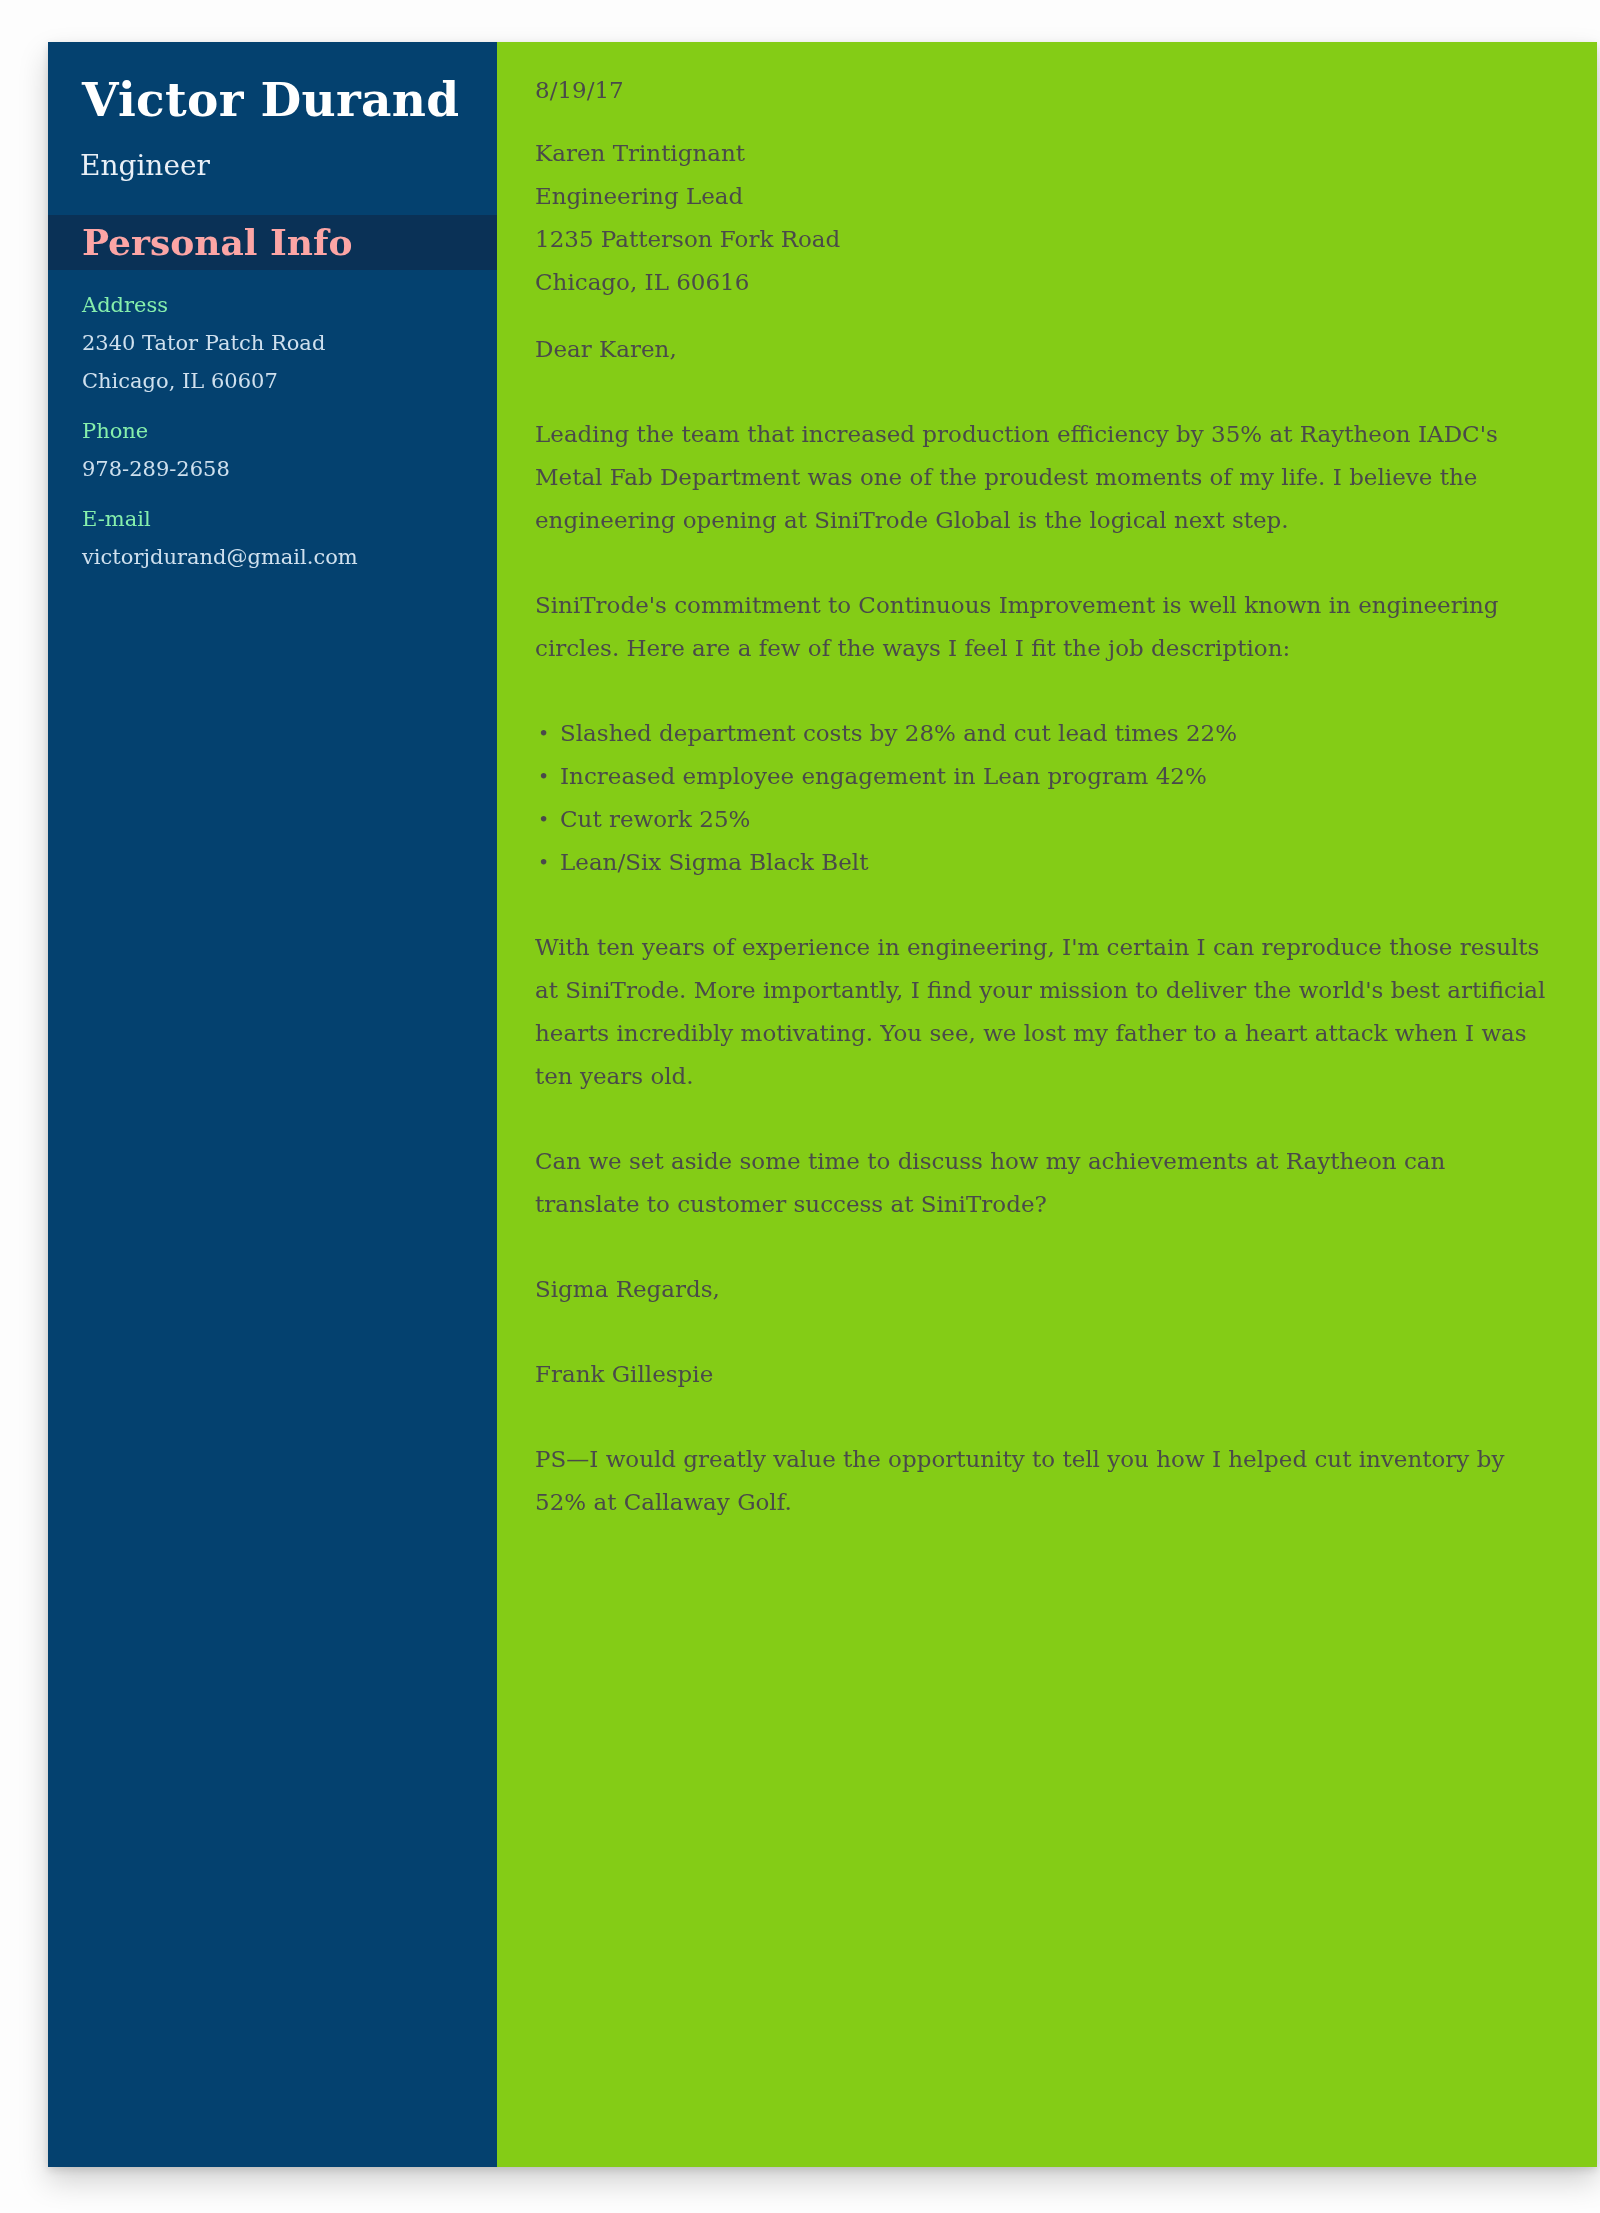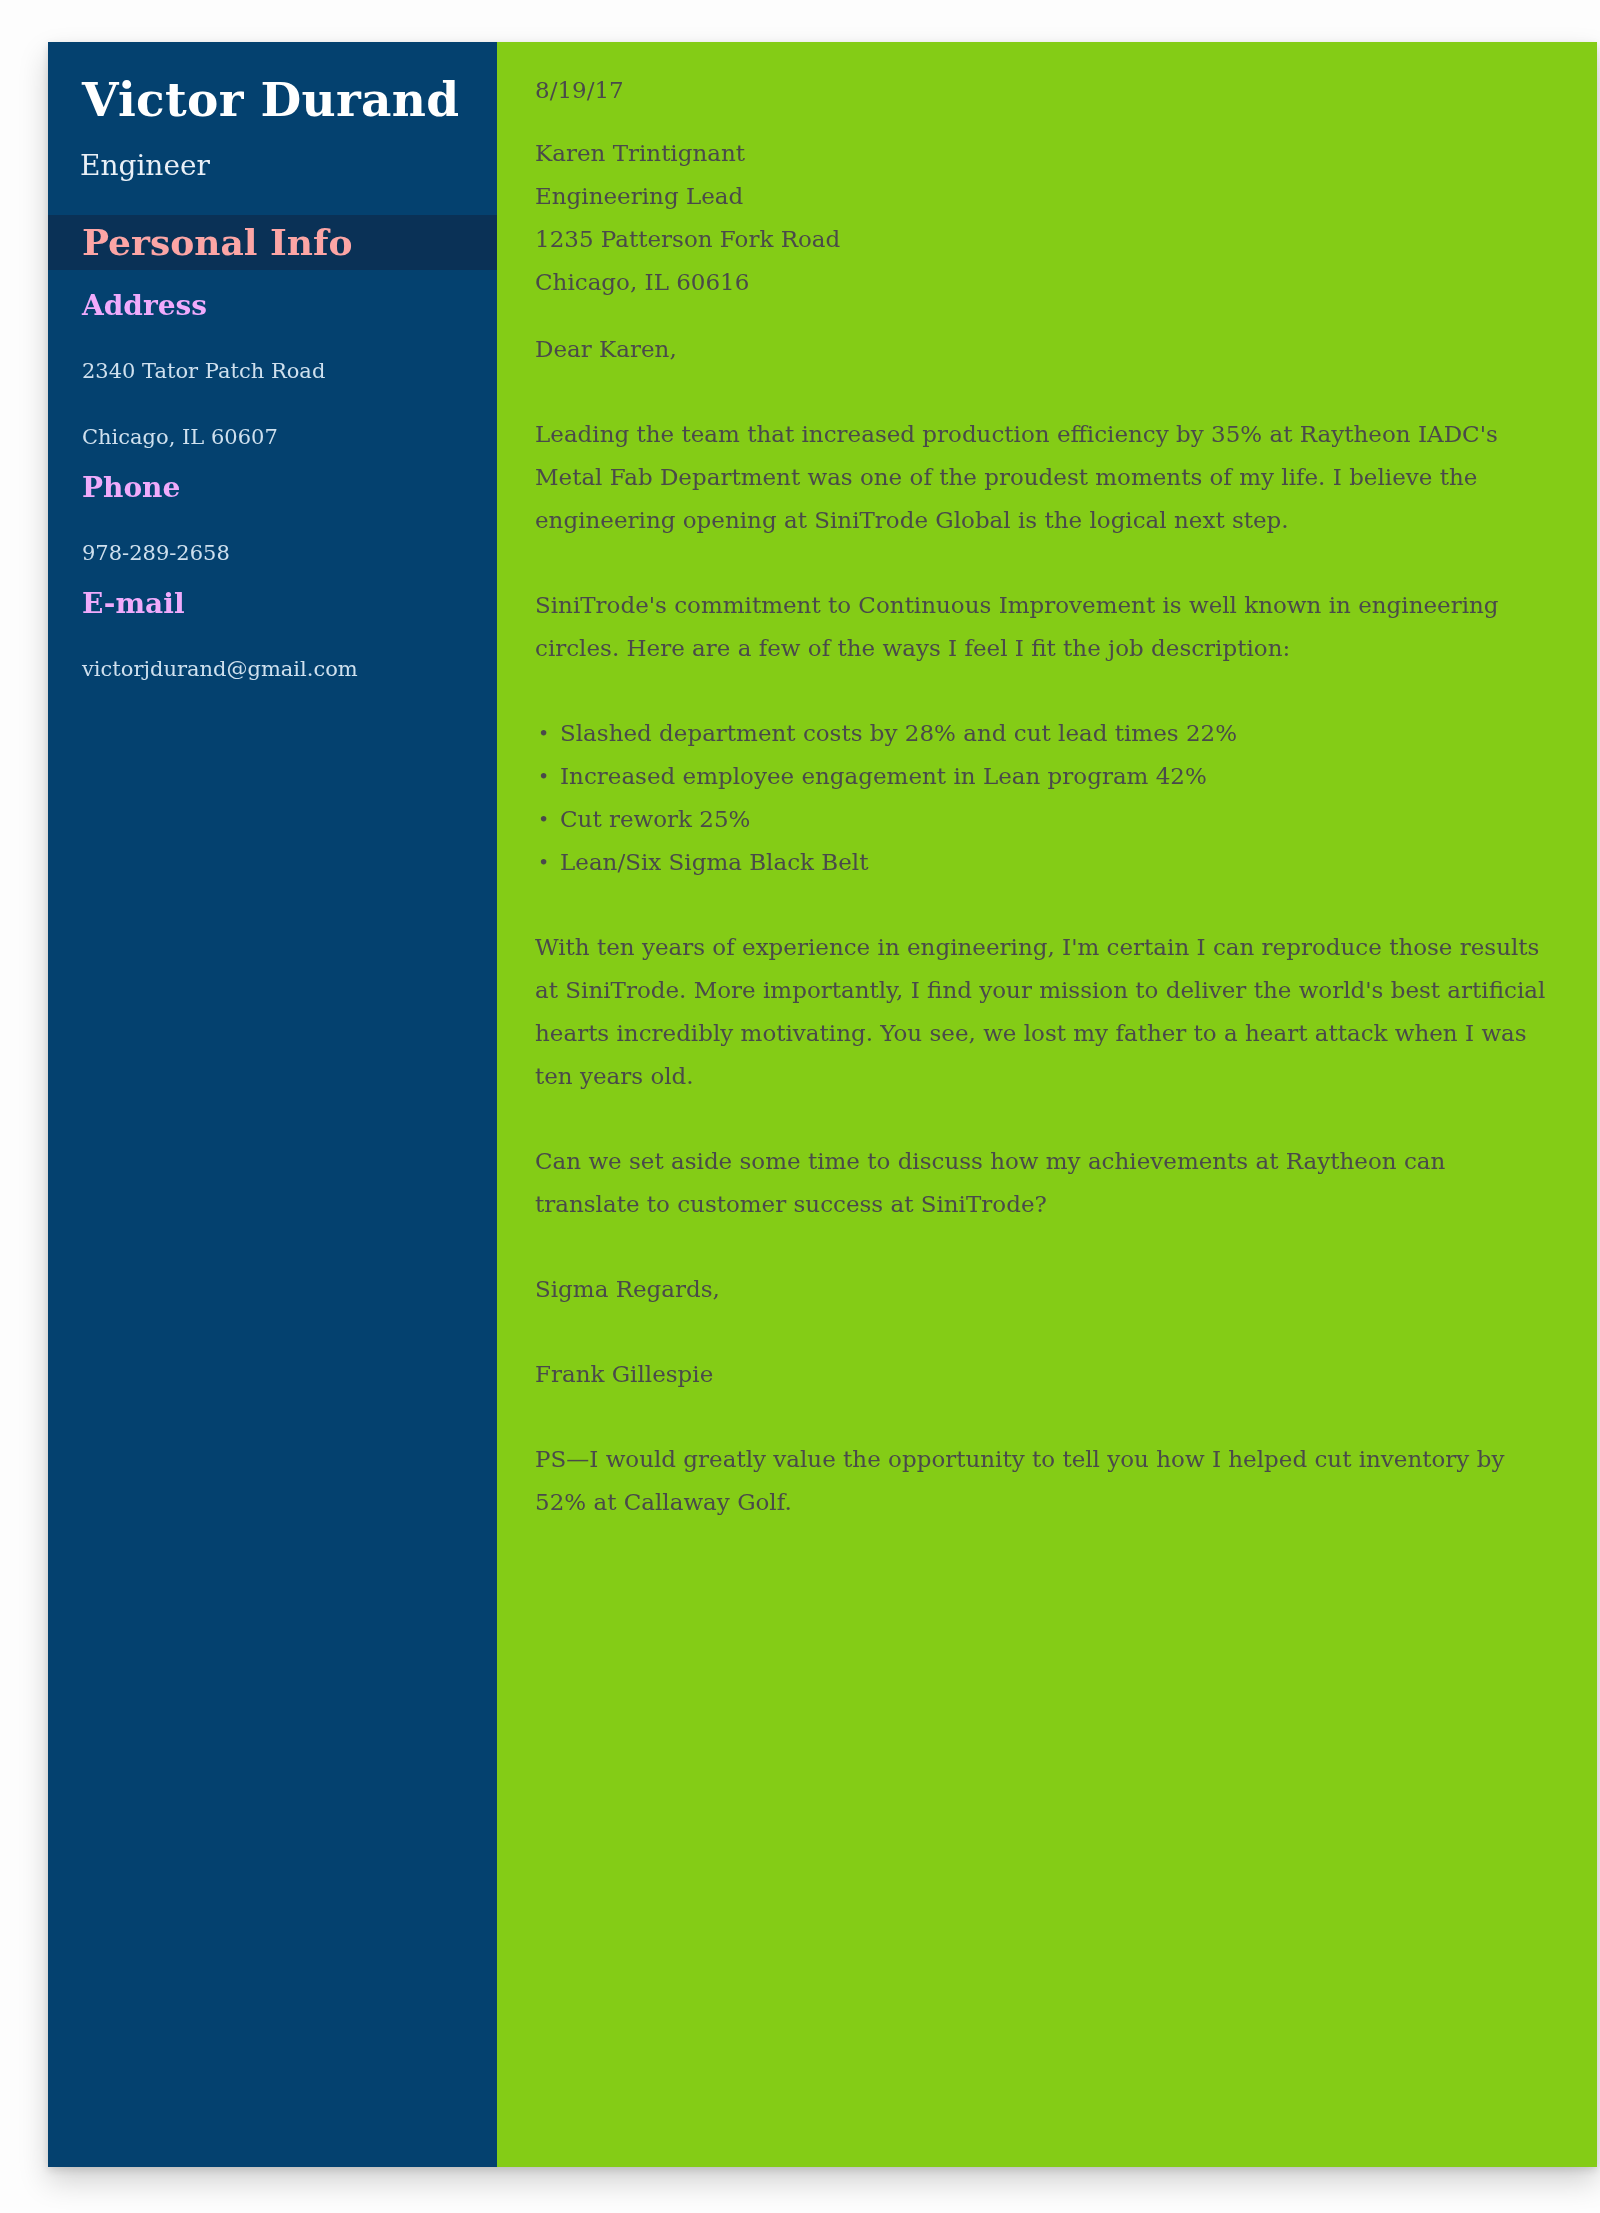--- a/index.html
+++ b/index.html
@@ -51,30 +51,29 @@
     font-size: 36px;
     font-weight: 700;
     line-height: 30px;
     color: #fca5a5;
   }
   .fields {
     padding: 17px 28px 0 34px;
   }
   .field { margin-bottom: 13px; }
   .field-label {
-    font-size: 28px;
-    font-weight: 700;
+    font-size: 21px;
+    font-weight: 400;
     line-height: 37px;
-    color: #f0abfc;
+    color: #86efac;
   }
   .field-value {
     font-size: 21px;
     line-height: 38px;
     color: #cfe0ee;
-    margin-top: 28px;
   }
   
   .letter {
     flex: 1;
     box-sizing: border-box;
     background: #84cc16;
     padding: 27px 45px 40px 38px;
     color: #4a4a4a;
     font-size: 23px;
     line-height: 43px;

